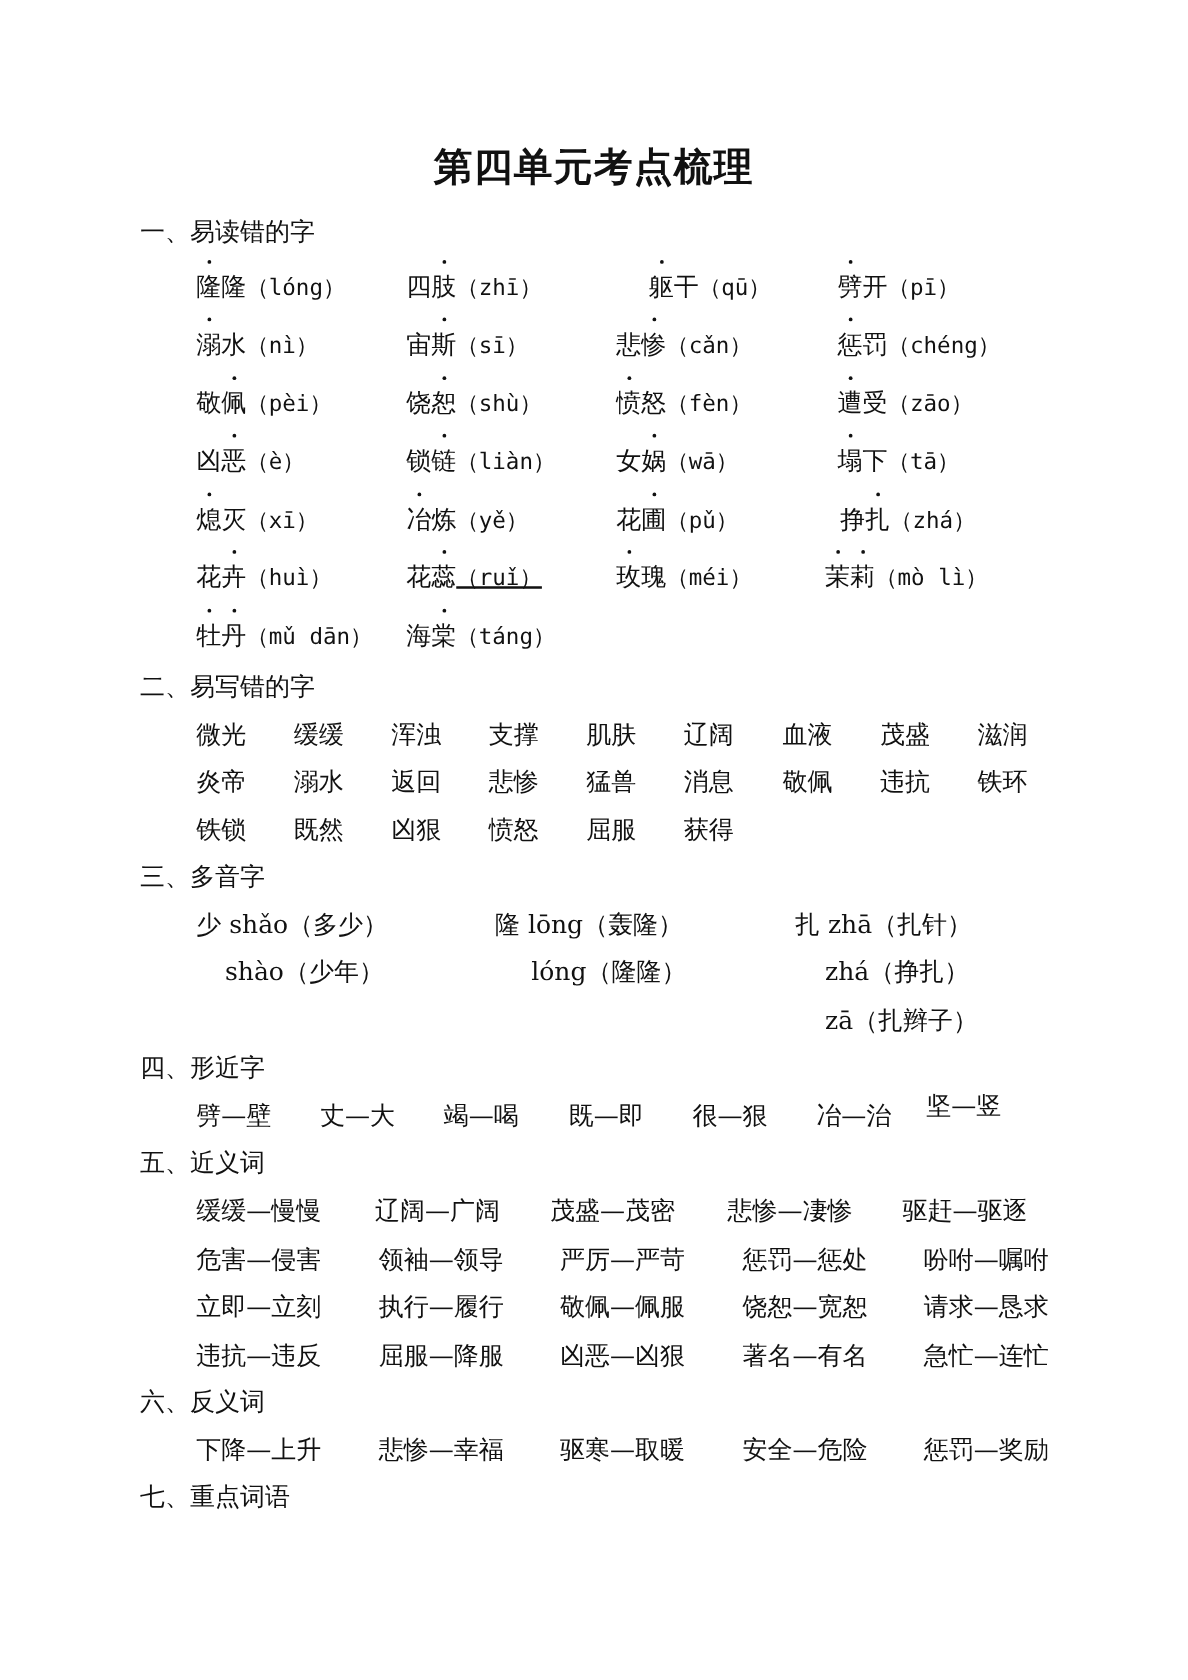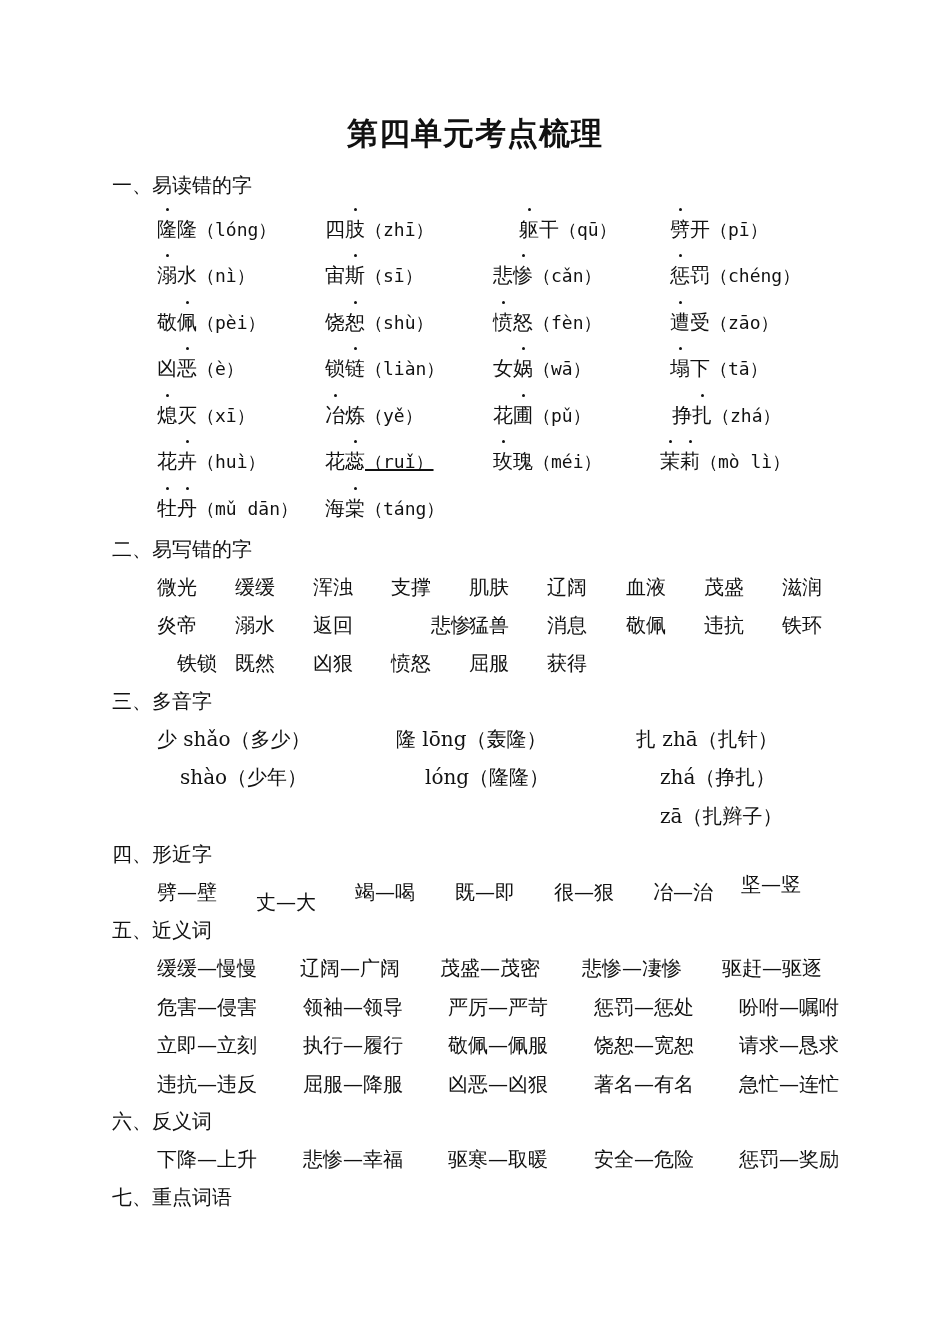--- a/index.html
+++ b/index.html
@@ -66,27 +66,27 @@
     <div class="abs word" style="top:574px;left:313px;">浑浊</div>
     <div class="abs word" style="top:574px;left:391px;">支撑</div>
     <div class="abs word" style="top:574px;left:469px;">肌肤</div>
     <div class="abs word" style="top:574px;left:547px;">辽阔</div>
     <div class="abs word" style="top:574px;left:626px;">血液</div>
     <div class="abs word" style="top:574px;left:704px;">茂盛</div>
     <div class="abs word" style="top:574px;left:782px;">滋润</div>
     <div class="abs word" style="top:612px;left:157px;">炎帝</div>
     <div class="abs word" style="top:612px;left:235px;">溺水</div>
     <div class="abs word" style="top:612px;left:313px;">返回</div>
-    <div class="abs word" style="top:612px;left:391px;margin-left:40px;">悲惨</div>
+    <div class="abs word" style="top:612px;left:391px;">悲惨</div>
     <div class="abs word" style="top:612px;left:469px;">猛兽</div>
     <div class="abs word" style="top:612px;left:547px;">消息</div>
     <div class="abs word" style="top:612px;left:626px;">敬佩</div>
     <div class="abs word" style="top:612px;left:704px;font-family:Liberation Serif, serif;">违抗</div>
     <div class="abs word" style="top:612px;left:782px;">铁环</div>
-    <div class="abs word" style="top:650px;left:157px;margin-left:20px;">铁锁</div>
+    <div class="abs word" style="top:650px;left:157px;">铁锁</div>
     <div class="abs word" style="top:650px;left:235px;">既然</div>
     <div class="abs word" style="top:650px;left:313px;">凶狠</div>
     <div class="abs word" style="top:650px;left:391px;">愤怒</div>
     <div class="abs word" style="top:650px;left:469px;">屈服</div>
     <div class="abs word" style="top:650px;left:547px;">获得</div>
   </div>
 
 <div class="abs heading" style="top:688px;">三、多音字</div>
 <div id="s3-items">
     <div class="abs word" style="top:726px;left:157px;">少 shǎo（多少）</div>
@@ -94,21 +94,21 @@
     <div class="abs word" style="top:726px;left:396px;">隆 lōng（轰隆）</div>
     <div class="abs word" style="top:764px;left:425px;">lóng（隆隆）</div>
     <div class="abs word" style="top:726px;left:636px;">扎 zhā（扎针）</div>
     <div class="abs word" style="top:764px;left:660px;text-align:center;">zhá（挣扎）</div>
     <div class="abs word" style="top:803px;left:660px;">zā（扎辫子）</div>
   </div>
 
 <div class="abs heading" style="top:841px;">四、形近字</div>
 <div id="s4-items">
     <div class="abs word" style="top:879px;left:157px;">劈—壁</div>
-    <div class="abs word" style="top:879px;left:256px;margin-top:10px;">丈—大</div>
+    <div class="abs word" style="top:879px;left:256px;">丈—大</div>
     <div class="abs word" style="top:879px;left:355px;">竭—喝</div>
     <div class="abs word" style="top:879px;left:455px;">既—即</div>
     <div class="abs word" style="top:879px;left:554px;">很—狠</div>
     <div class="abs word" style="top:879px;left:653px;">冶—治</div>
     <div class="abs word" style="top:871px;left:741px;text-align:center;">坚—竖</div>
   </div>
 
 <div class="abs heading" style="top:917px;">五、近义词</div>
 <div id="s5-items">
     <div class="abs word" style="top:955px;left:157px;">缓缓—慢慢</div>

